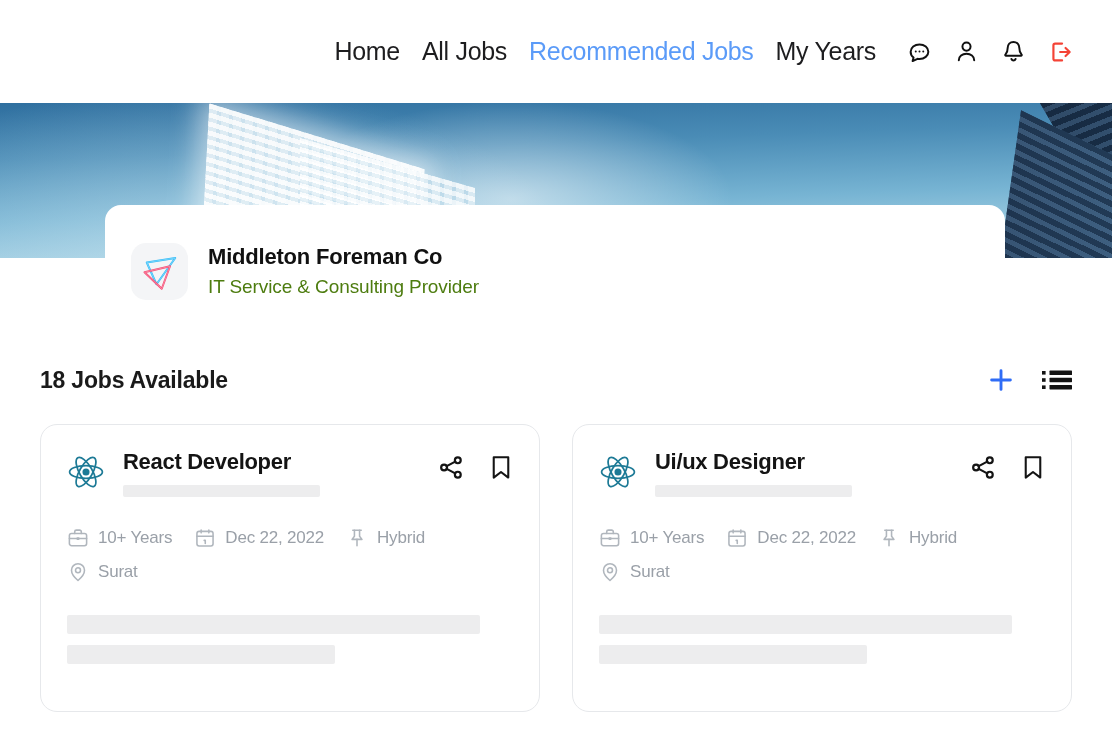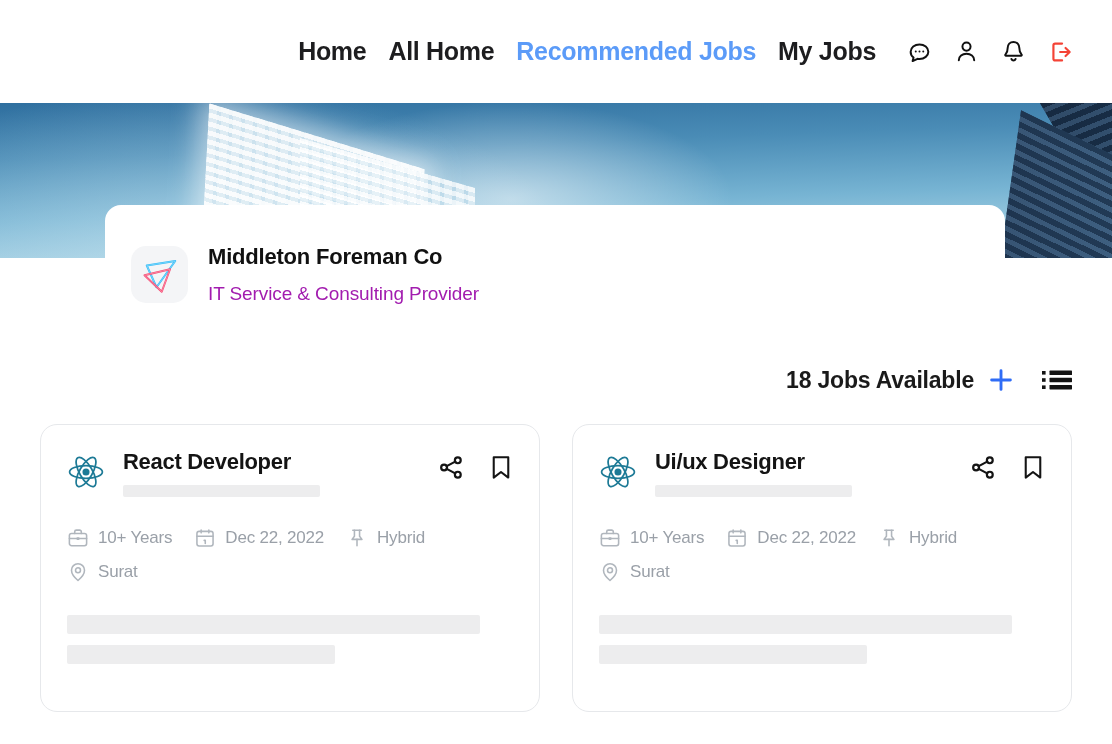--- a/index.html
+++ b/index.html
@@ -21,21 +21,21 @@
     justify-content: flex-end;
     padding-right: 38px;
   }
   .nav-links {
     display: flex;
     align-items: center;
     gap: 22px;
   }
   .nav-link {
     font-size: 25px;
-    font-weight: 700;
+    font-weight: 400;
     color: #1d1d1f;
     letter-spacing: -0.3px;
     cursor: pointer;
     white-space: nowrap;
   }
   .nav-link.active { color: #5b9bf8; text-align: right; }
 
   .nav-icons {
     display: flex;
     align-items: center;
@@ -147,35 +147,35 @@
   .company-name {
     font-size: 22px;
     font-weight: 700;
     color: #111111;
     letter-spacing: -0.2px;
     line-height: 1.25;
   }
   .company-tagline {
     font-size: 19px;
     font-weight: 500;
-    color: #a21caf;
+    color: #4d7c0f;
     letter-spacing: -0.1px;
     line-height: 1.35;
-    margin-top: 10px;
+    margin-top: 3px;
   }
 
   
   .jobs-section {
     padding: 0 40px;
     margin-top: 40px;
   }
   .jobs-header {
     display: flex;
     align-items: center;
-    justify-content: flex-end;
+    justify-content: space-between;
     height: 52px;
     gap: 12px;
   }
   .jobs-count {
     font-size: 23px;
     font-weight: 700;
     color: #1a1a1a;
     letter-spacing: -0.2px;
   }
   .jobs-actions {
@@ -258,23 +258,23 @@
   .job-skeletons { margin-top: 32px; }
   .sk-line1 { width: 413px; height: 19px; }
   .sk-line2 { width: 268px; height: 19px; margin-top: 11px; }
 </style>
 </head>
 <body>
 
 <div class="navbar">
   <div class="nav-links">
     <span class="nav-link">Home</span>
-    <span class="nav-link">All Home</span>
+    <span class="nav-link">All Jobs</span>
     <span class="nav-link active">Recommended Jobs</span>
-    <span class="nav-link">My Jobs</span>
+    <span class="nav-link">My Years</span>
   </div>
   <div class="nav-icons">
     <span class="nav-icon">
       <svg width="25" height="25" viewBox="0 0 24 24" fill="none" stroke="#111" stroke-width="1.9" stroke-linecap="round" stroke-linejoin="round">
         <path d="M20.5 12.2c0 3.9-3.8 7-8.5 7a10 10 0 0 1-1.9-.2L5.4 21.2l.9-3.5A6.6 6.6 0 0 1 3.5 12.2c0-3.9 3.8-7 8.5-7s8.5 3.1 8.5 7z"></path>
         <circle cx="8.4" cy="12.1" r="0.95" fill="#111" stroke="none"></circle>
         <circle cx="12" cy="12.1" r="0.95" fill="#111" stroke="none"></circle>
         <circle cx="15.6" cy="12.1" r="0.95" fill="#111" stroke="none"></circle>
       </svg>
     </span>

